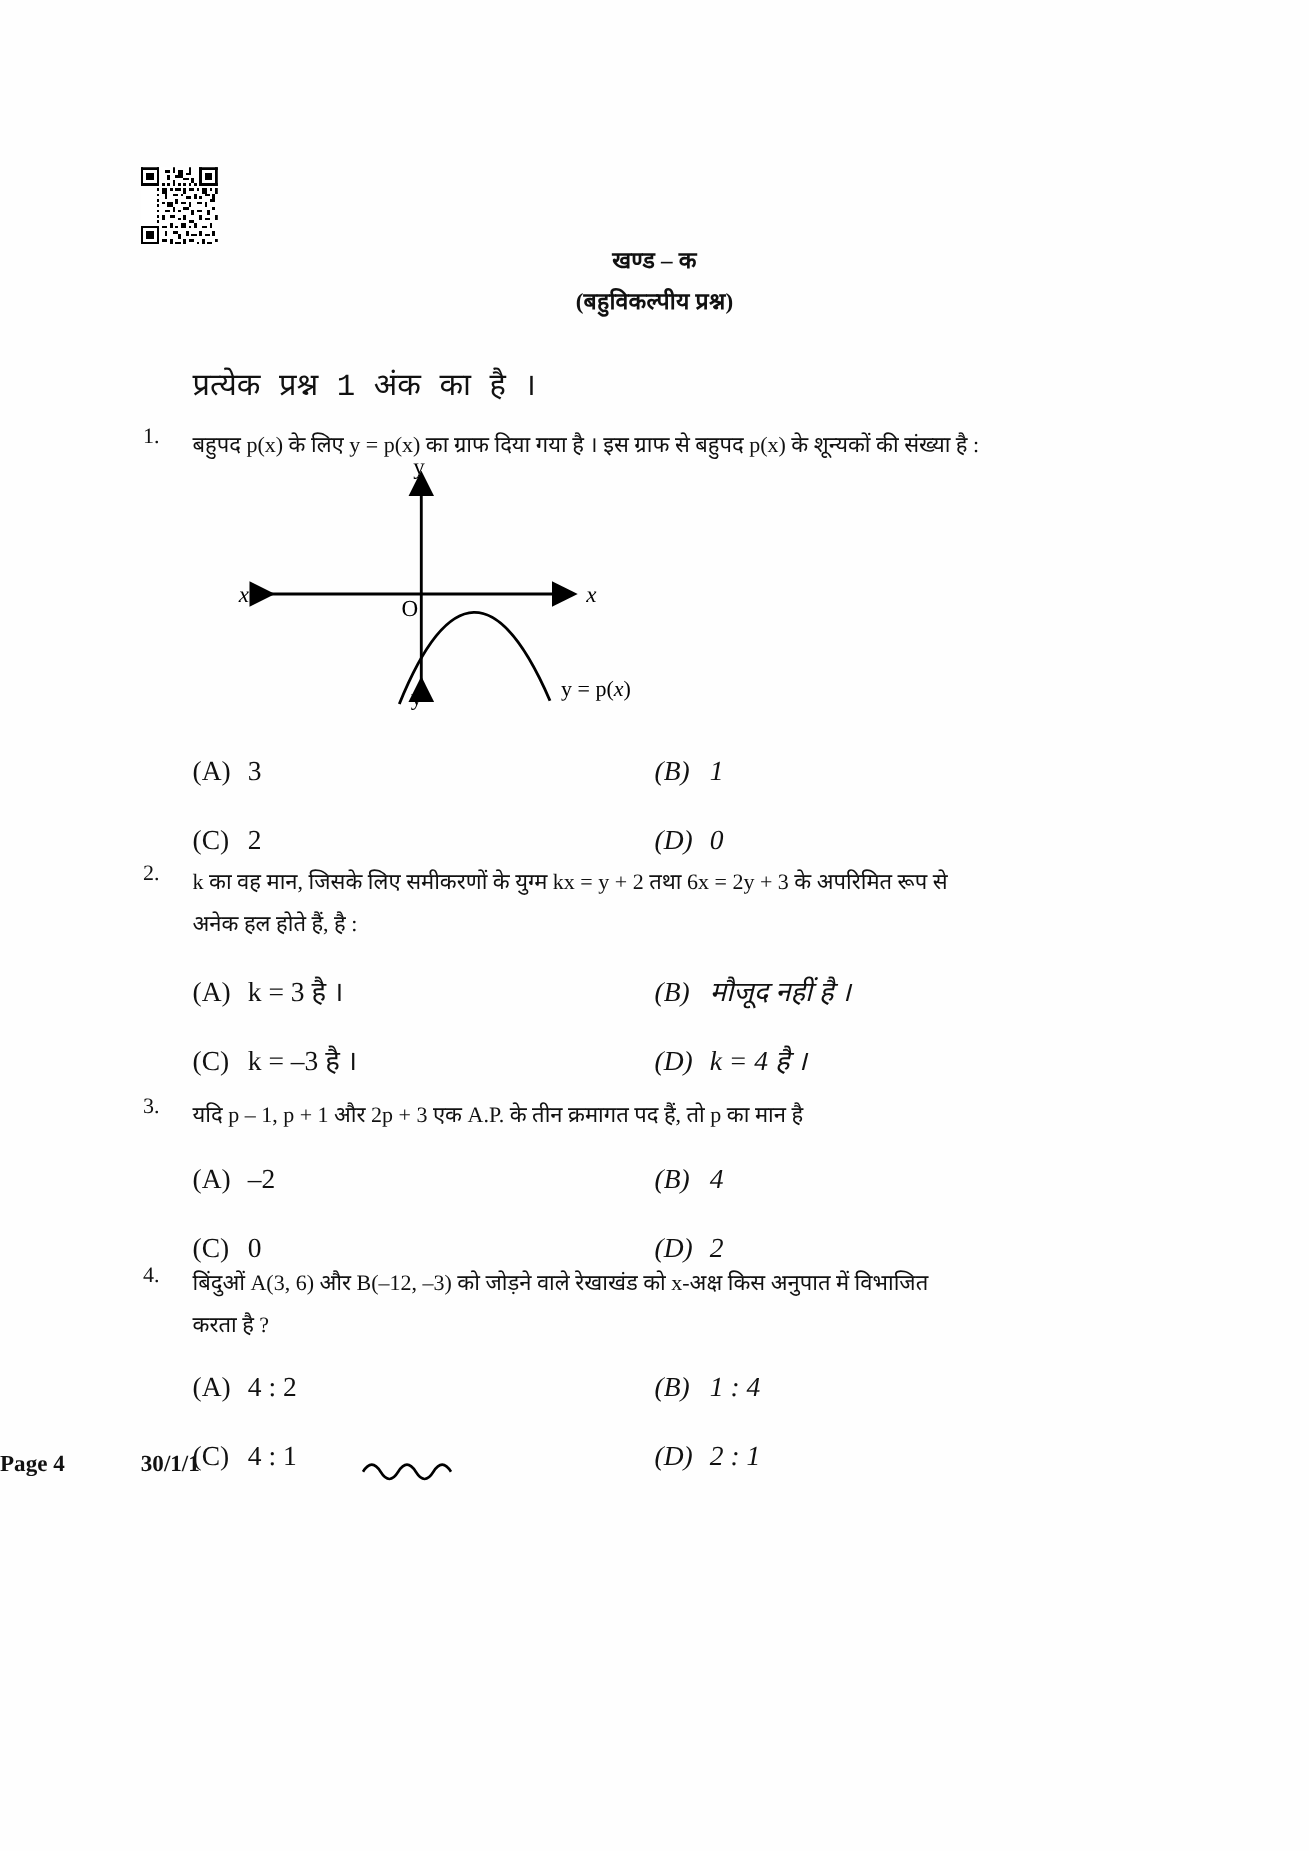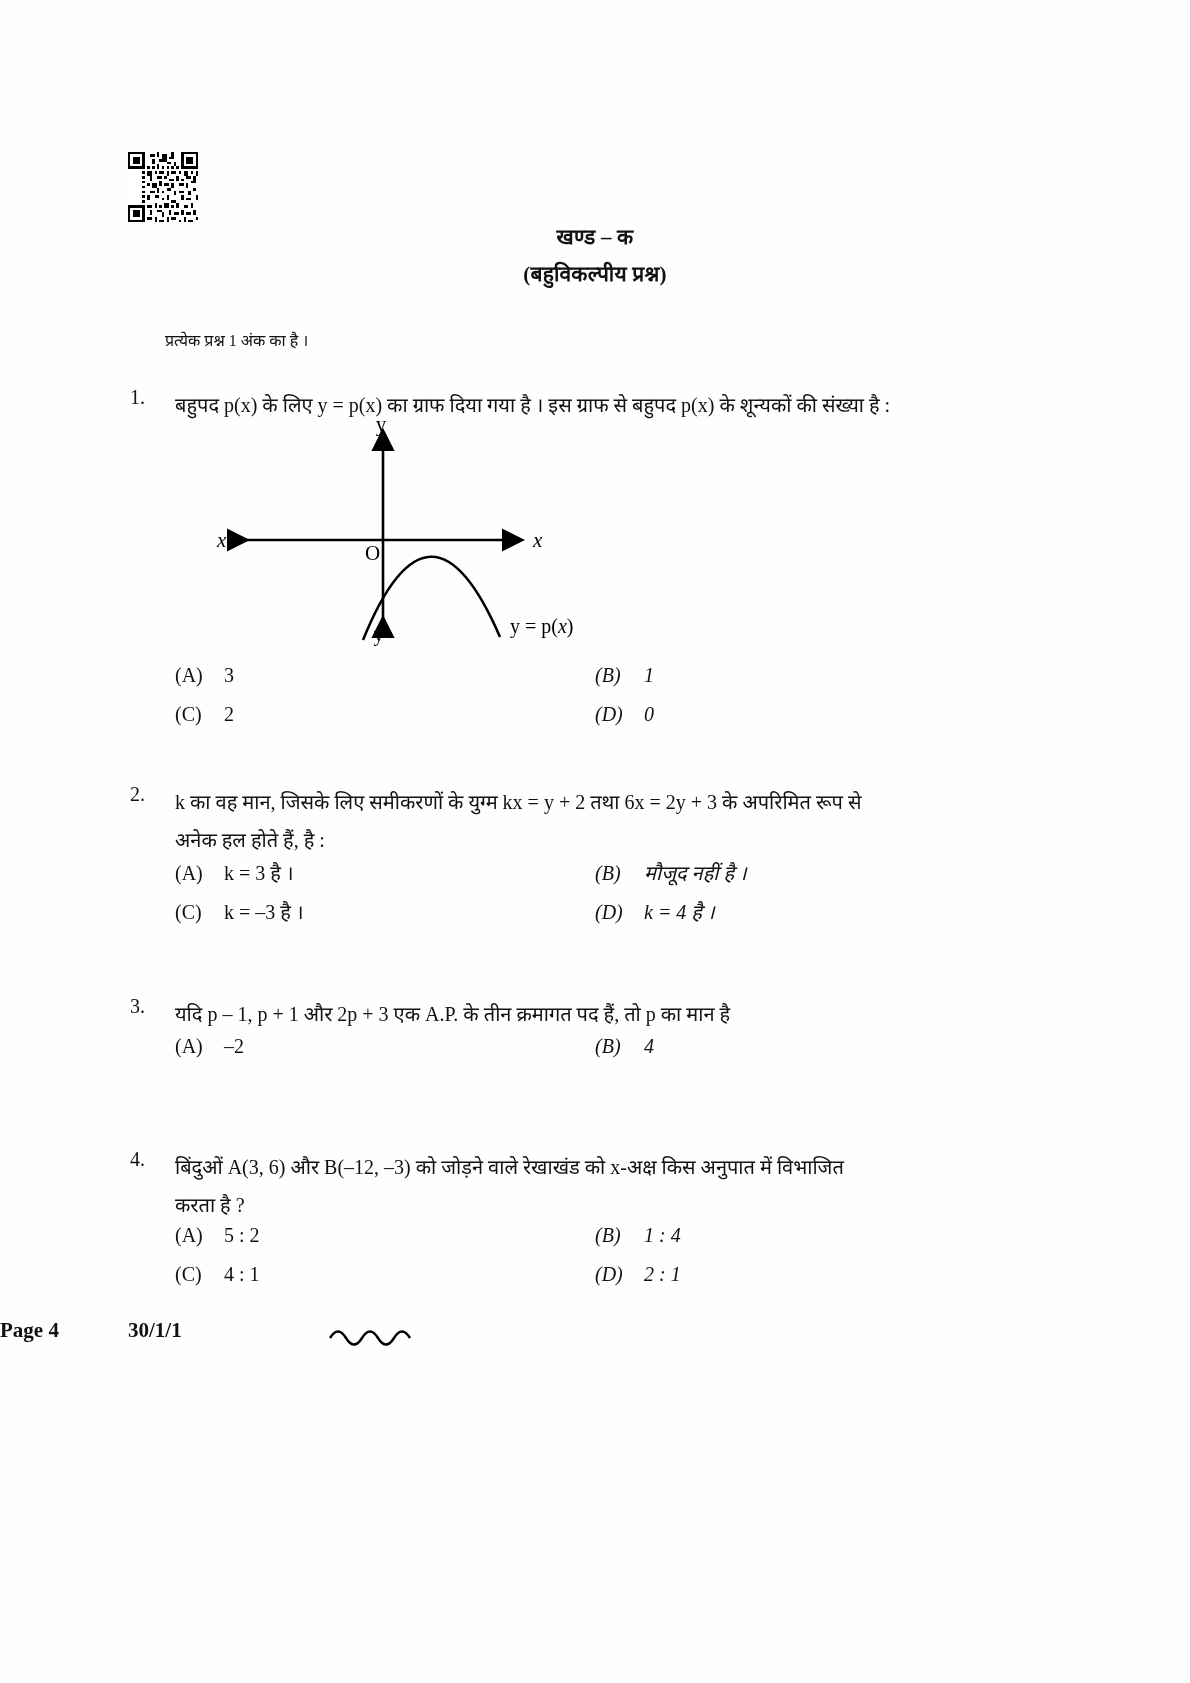--- a/index.html
+++ b/index.html
@@ -39,23 +39,24 @@
     text-align: center;
     font-weight: bold;
     font-size: 21px;
     letter-spacing: .2px;
   }
   .section-title.s1 { top: 222px; }
   .section-title.s2 { top: 259px; }
 
   .marks-note {
     position: absolute;
-    left: 165px;
+    left: 175px;
     top: 329px;
-    font-size: 16px;
+    font-size: 28px;
+    font-family: Liberation Mono, monospace;
   }
 
   
   .q {
     position: absolute;
     left: 130px;
     width: 960px;
   }
   .qnum {
     position: absolute;
@@ -74,21 +75,22 @@
 
   
   .options {
     position: absolute;
     left: 175px;
     width: 920px;
   }
   .optrow {
     position: relative;
     height: 39px;
-    font-size: 20px;
+    font-size: 25px;
+    margin-top: 24px;
   }
   .opt {
     position: absolute;
     top: 0;
     white-space: nowrap;
   }
   .opt .tag { display: inline-block; min-width: 44px; }
   .opt.left  { left: 0; }
   .opt.right { left: 420px; font-style: italic; }
 
@@ -350,35 +352,45 @@
     <div class="optrow">
       <span class="opt left">
         <span class="tag">(A)</span>
         <span>–2</span>
       </span>
       <span class="opt right">
         <span class="tag">(B)</span>
         <span>4</span>
       </span>
     </div>
+    <div class="optrow">
+      <span class="opt left">
+        <span class="tag">(C)</span>
+        <span>0</span>
+      </span>
+      <span class="opt right">
+        <span class="tag">(D)</span>
+        <span>2</span>
+      </span>
+    </div>
   </div>
 
   <div class="q" style="top:1148px;">
     <div class="qnum">4.</div>
     <div class="qbody">
       <span class="l2">बिंदुओं A(3, 6) और B(–12, –3) को जोड़ने वाले रेखाखंड को x-अक्ष किस अनुपात में विभाजित</span>
       <span class="l2">करता है ?</span>
     </div>
   </div>
 
   <div class="options" style="top:1224px;">
     <div class="optrow">
       <span class="opt left">
         <span class="tag">(A)</span>
-        <span>5 : 2</span>
+        <span>4 : 2</span>
       </span>
       <span class="opt right">
         <span class="tag">(B)</span>
         <span>1 : 4</span>
       </span>
     </div>
     <div class="optrow">
       <span class="opt left">
         <span class="tag">(C)</span>
         <span>4 : 1</span>

